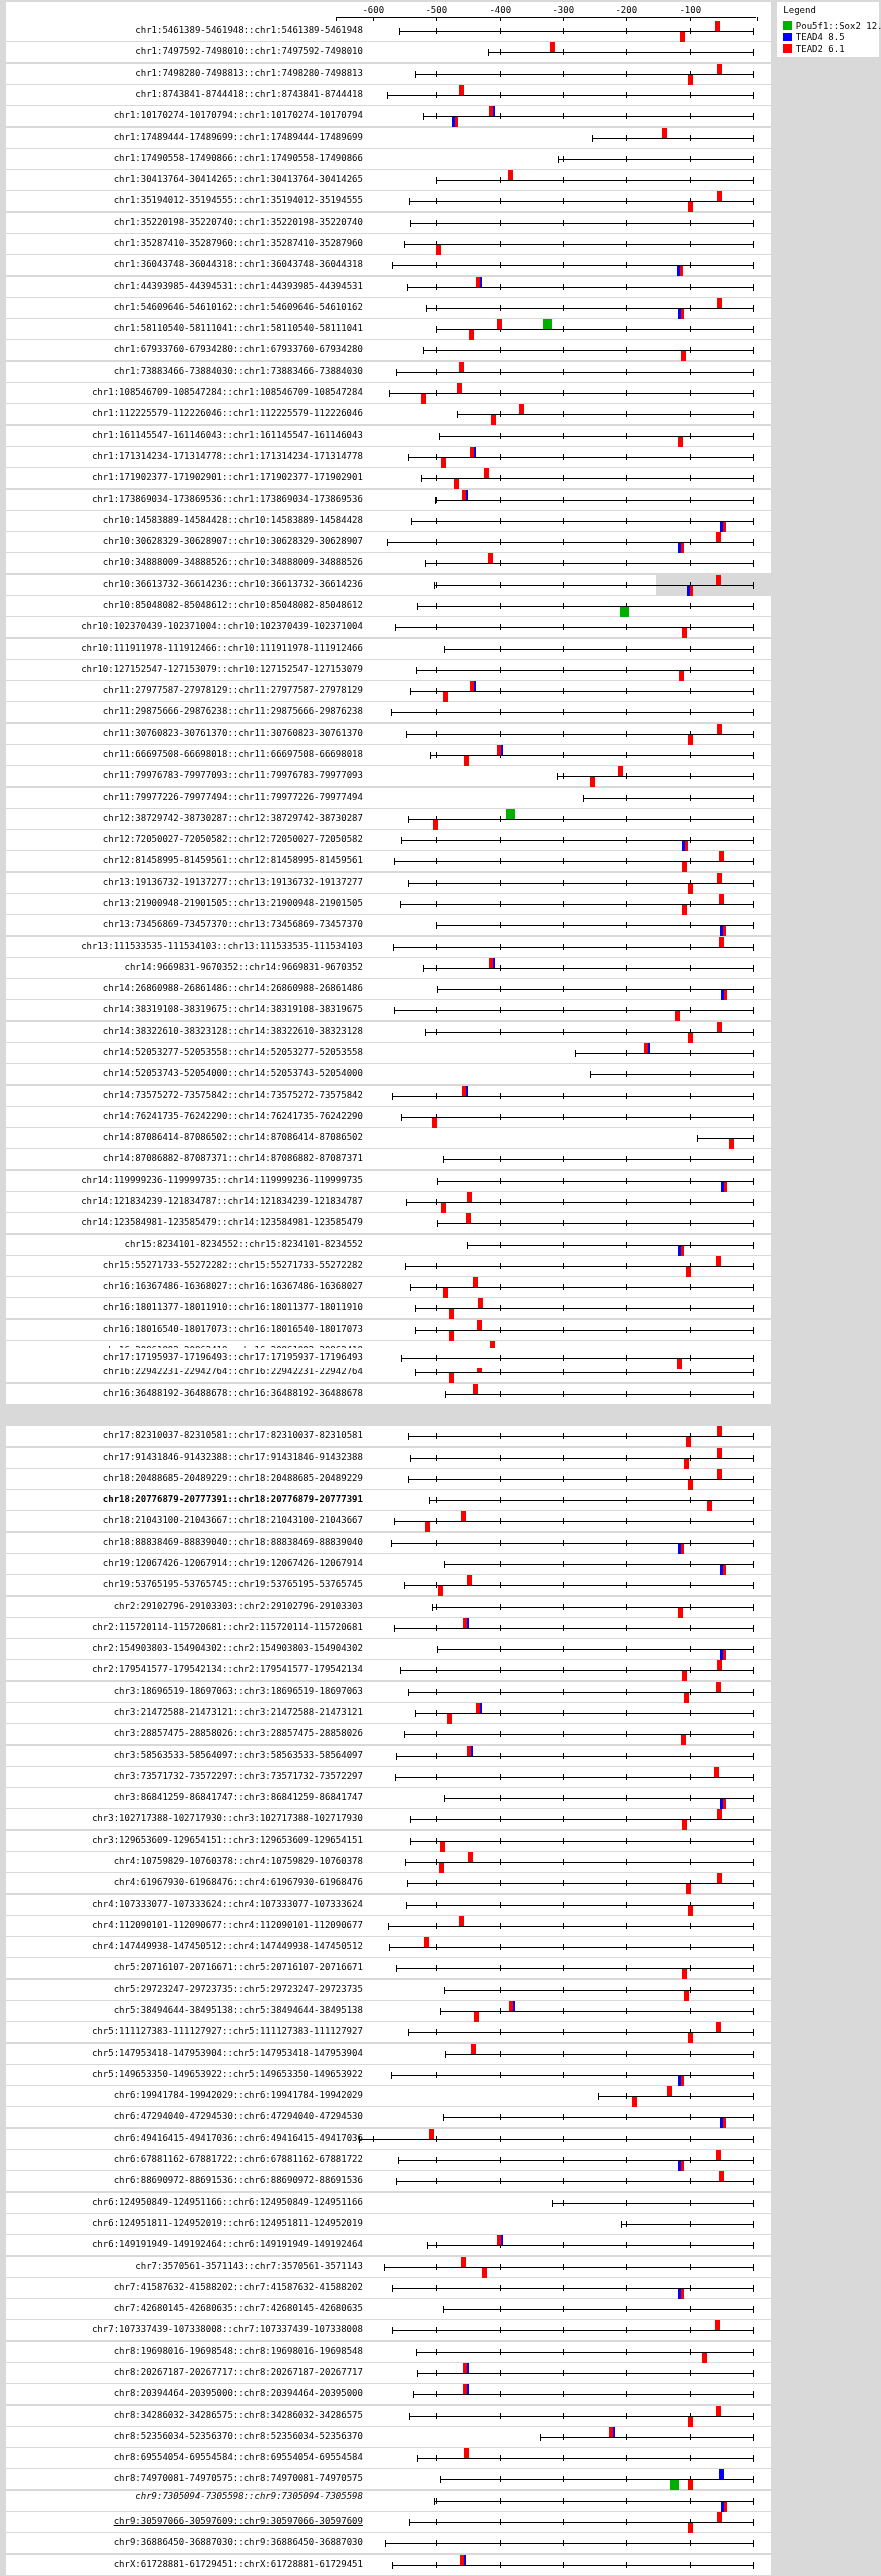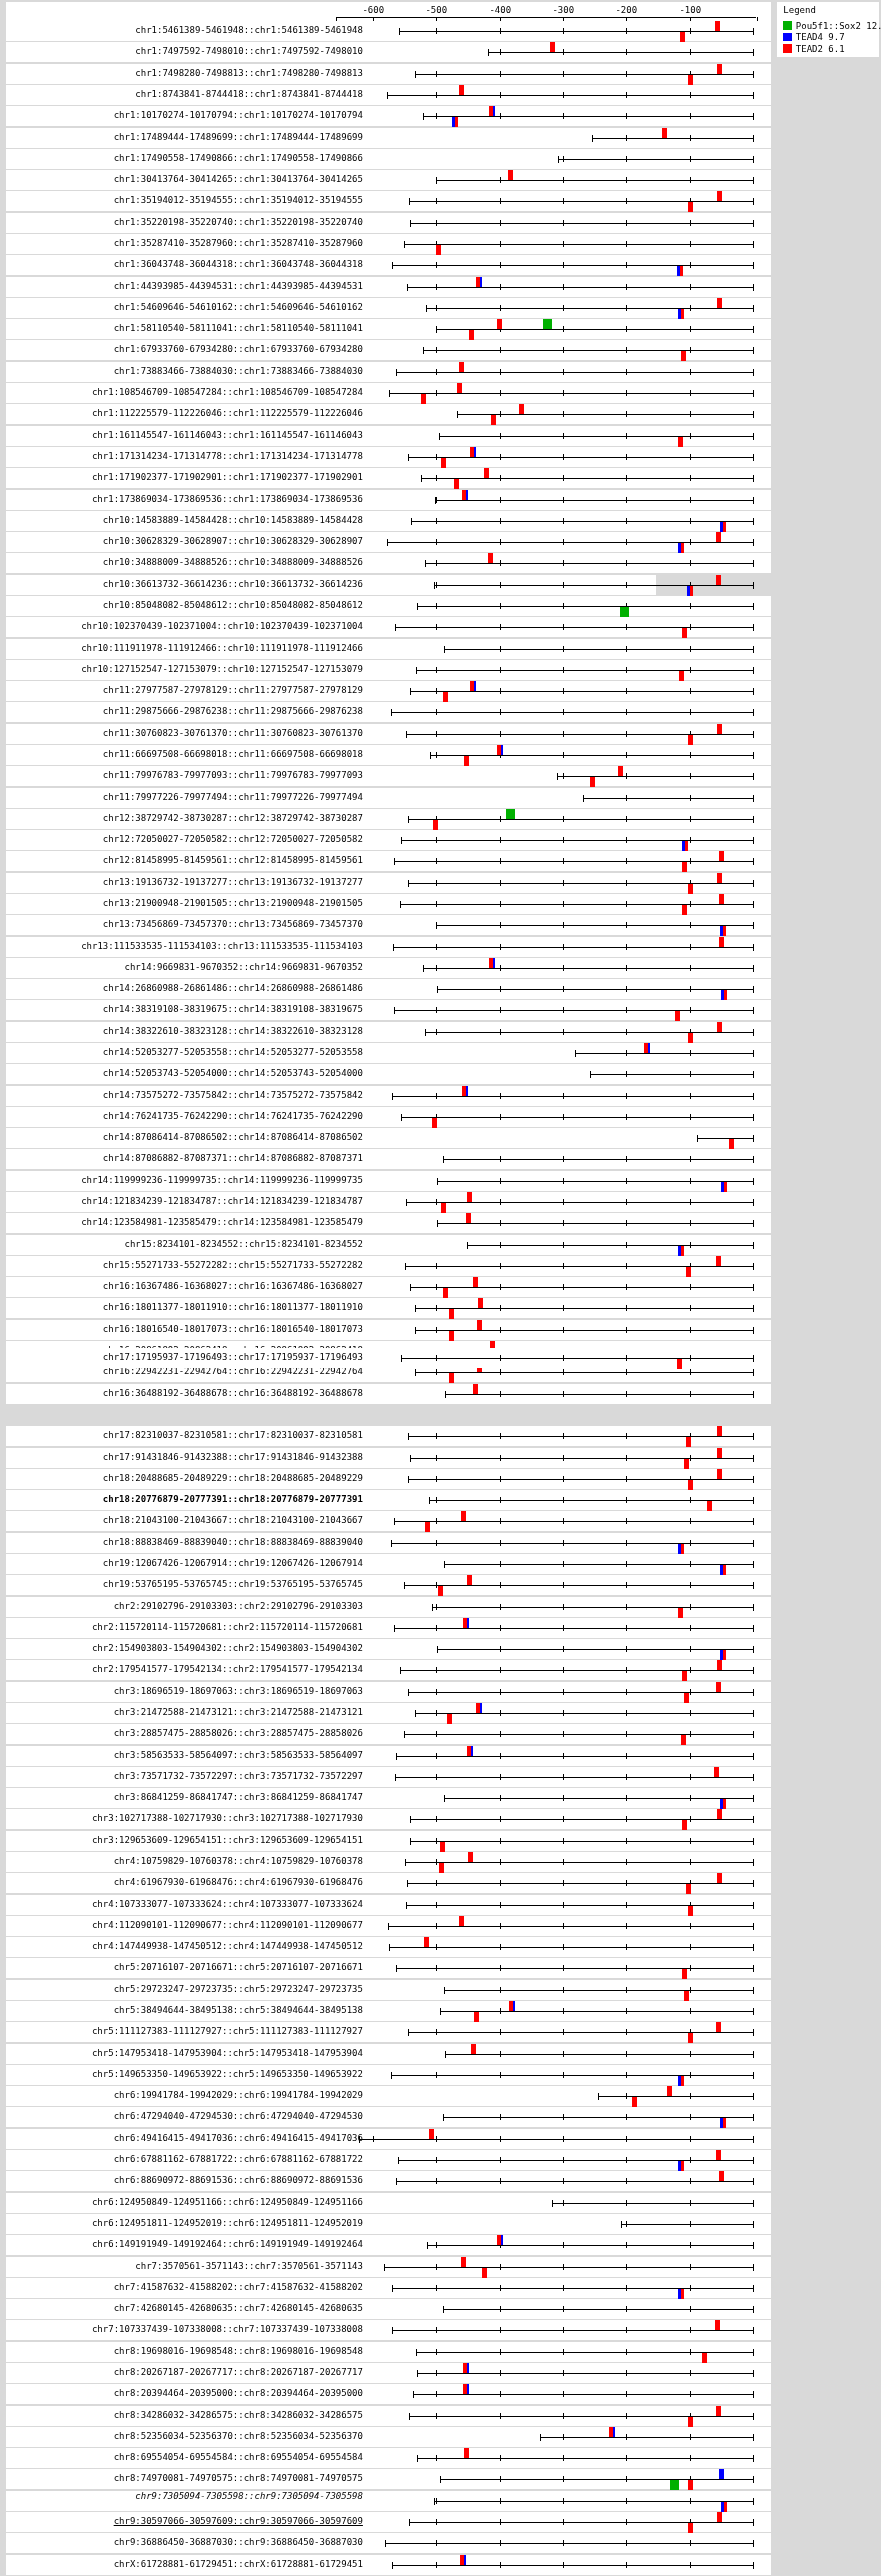--- a/index.html
+++ b/index.html
@@ -49,21 +49,21 @@
   </div>
 
 <div class="panel legendbox" id="legend">
   <div class="legend-title">Legend</div>
 <div class="legend-entry" style="top: 19px; width: 92px;">
       <div class="legend-swatch" style="background: rgb(0, 176, 0);"></div>
       <div class="legend-label">Pou5f1::Sox2 12.3</div>
     </div>
     <div class="legend-entry" style="top: 30.5px; width: 92px;">
       <div class="legend-swatch" style="background: rgb(0, 0, 255);"></div>
-      <div class="legend-label">TEAD4 9.7</div>
+      <div class="legend-label">TEAD4 8.5</div>
     </div>
     <div class="legend-entry" style="top: 42px; width: 92px;">
       <div class="legend-swatch" style="background: rgb(255, 0, 0);"></div>
       <div class="legend-label">TEAD2 6.1</div>
     </div>
   </div>
 
 <div id="rows">
     <div class="row" style="left: 6.3px; top: 21px; width: 765px; height: 20px;">
       <div class="rlabel" style="top: 3.9px;">chr1:5461389-5461948::chr1:5461389-5461948</div>

